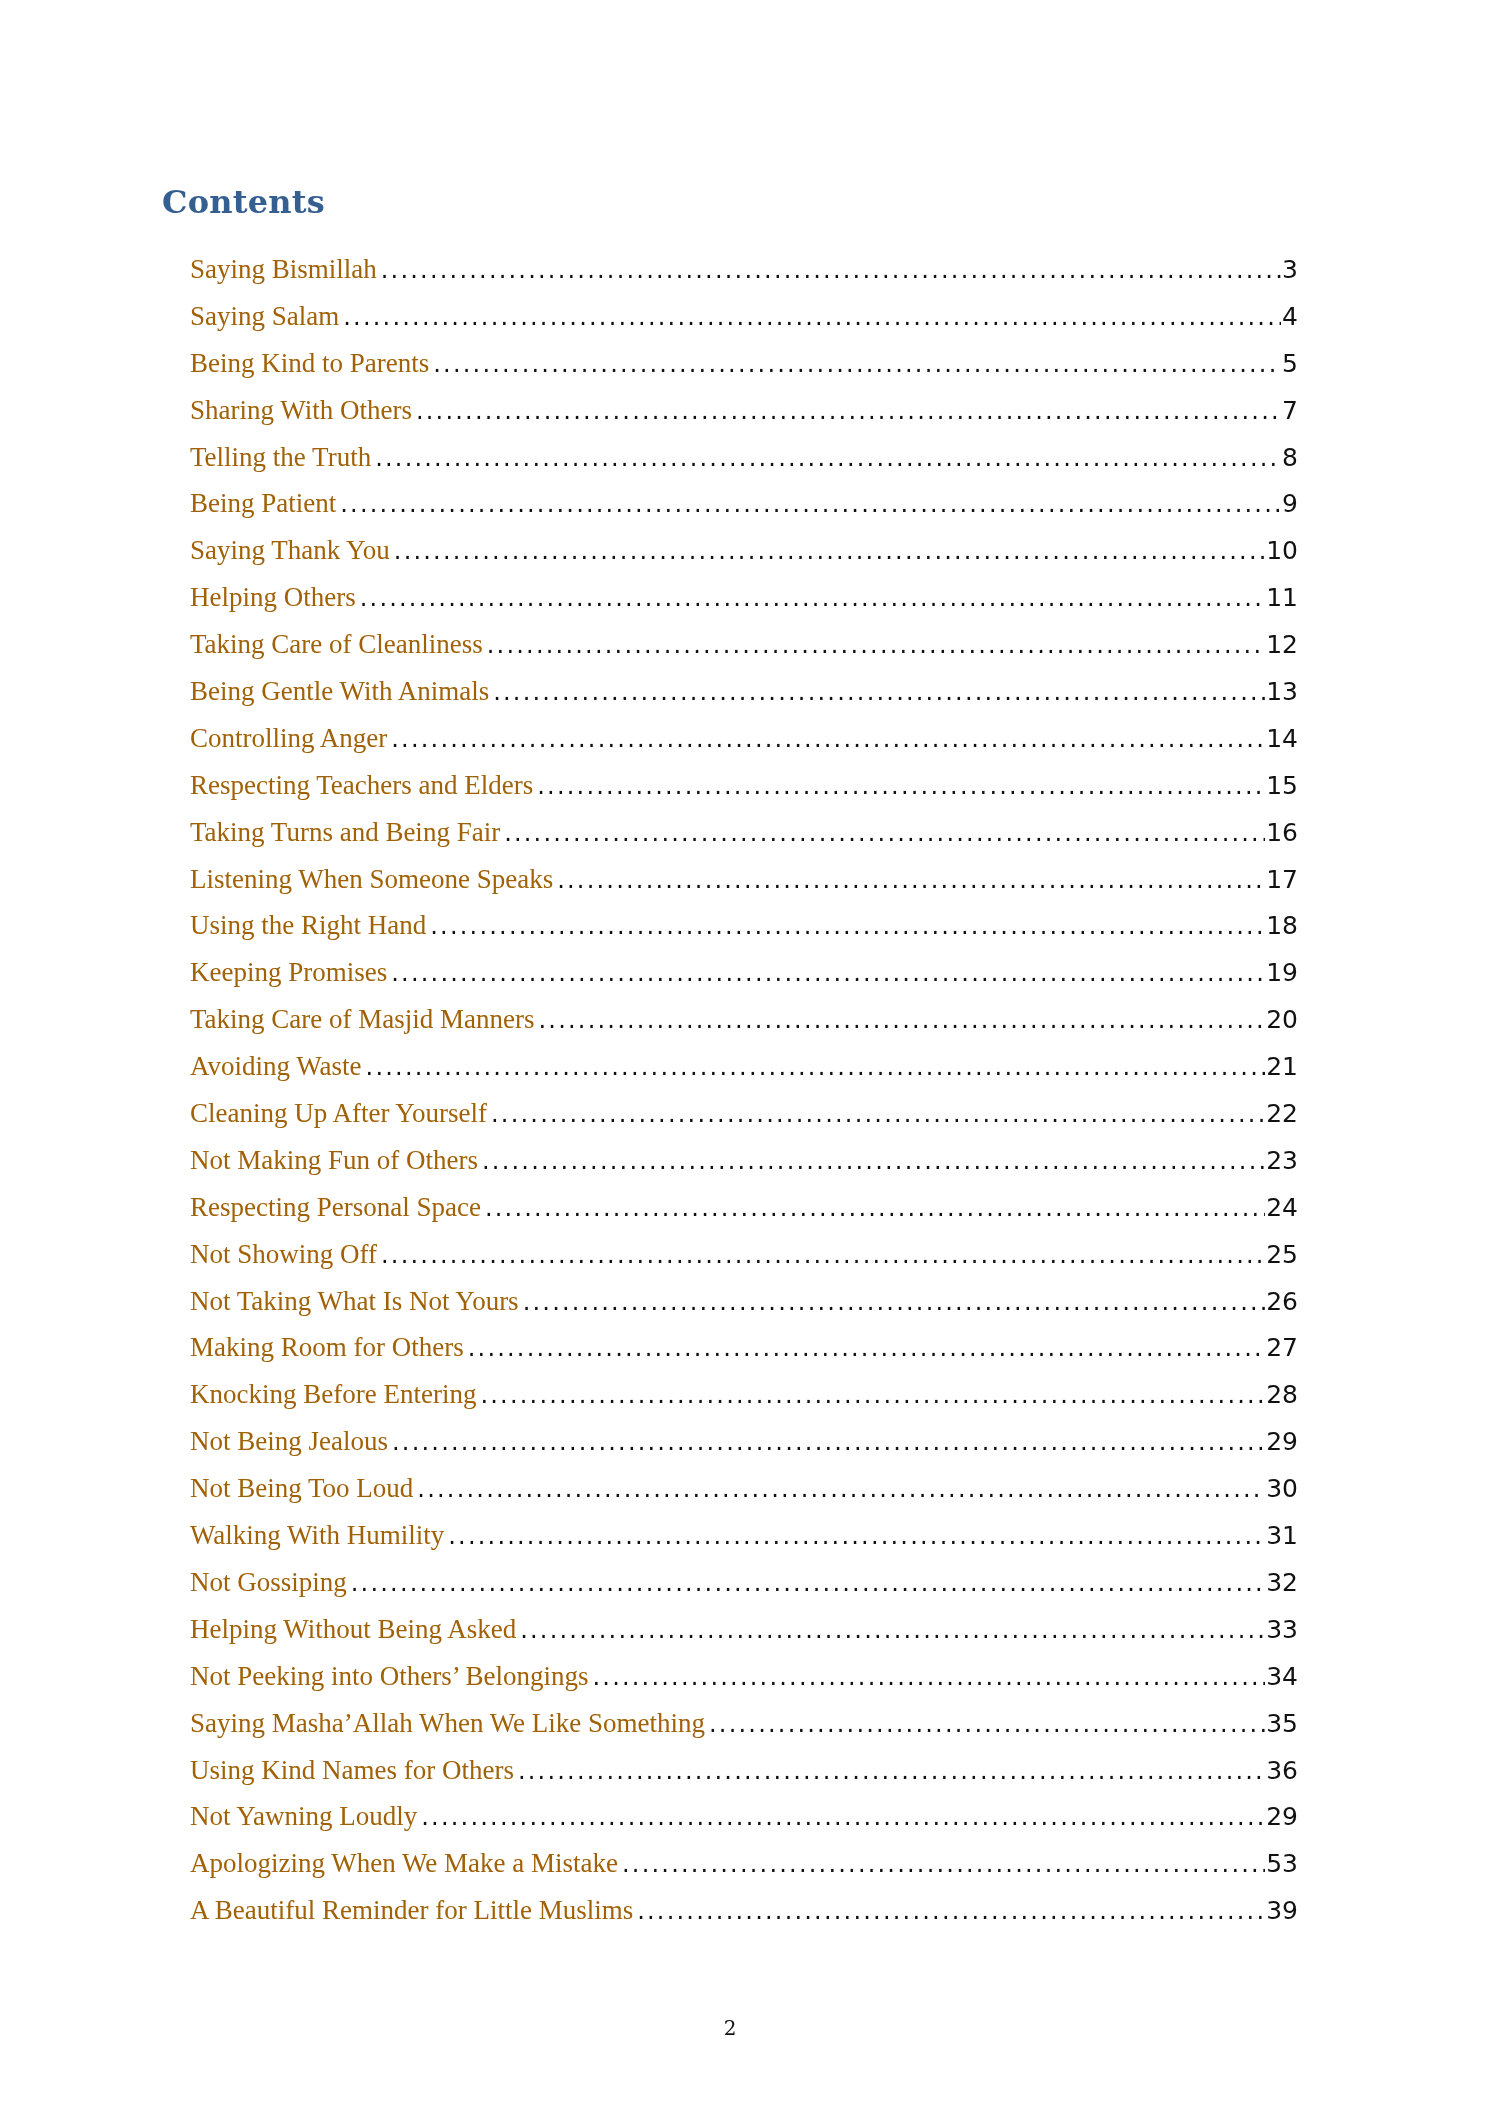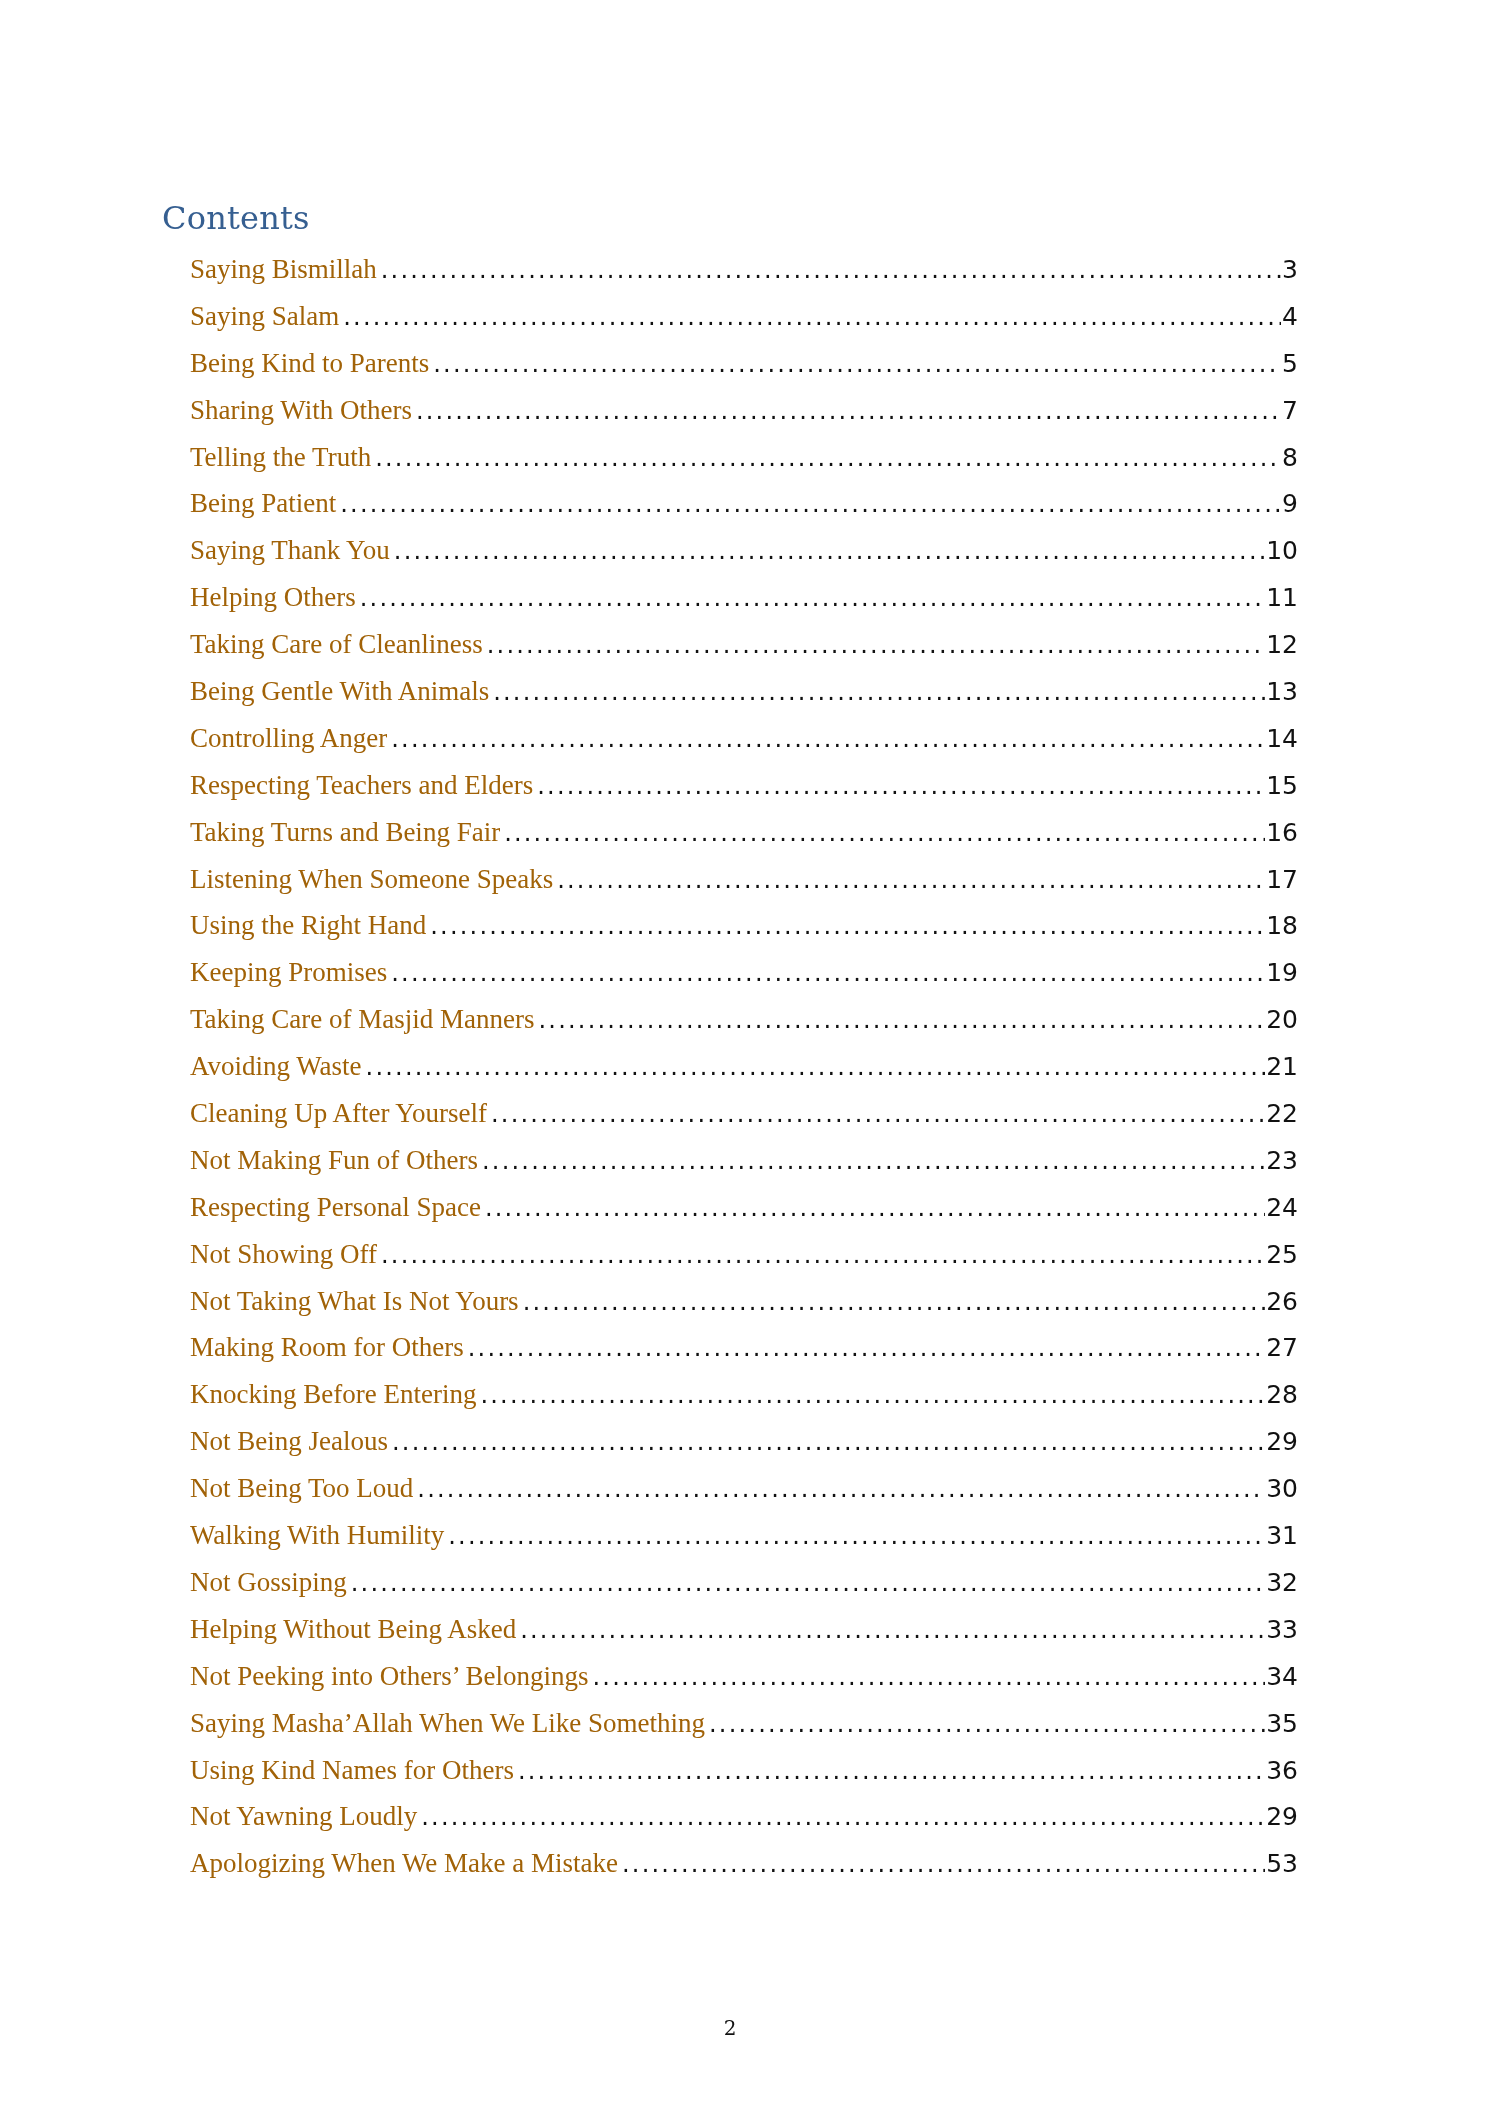--- a/index.html
+++ b/index.html
@@ -16,24 +16,24 @@
     .page {
       position: absolute;
       left: 0; top: 0;
       width: 1500px;
       height: 2119px;
       background: #ffffff;
     }
     .toc-title {
       position: absolute;
       left: 162px;
-      top: 196px;
+      top: 180px;
       margin: 0;
       font-family: "DejaVu Serif", serif;
-      font-weight: normal;
+      font-weight: bold;
       font-size: 32px;
       line-height: 44px;
       color: #365F91;
       letter-spacing: 0.2px;
     }
     .toc-list {
       position: absolute;
       left: 190px;
       top: 246px;
       width: 1108px;
@@ -263,16 +263,21 @@
       <li class="toc-entry">
         <span class="toc-entry-title">Not Yawning Loudly</span>
         <span class="toc-leader"></span>
         <span class="toc-page">29</span>
       </li>
       <li class="toc-entry">
         <span class="toc-entry-title">Apologizing When We Make a Mistake</span>
         <span class="toc-leader"></span>
         <span class="toc-page">53</span>
       </li>
+      <li class="toc-entry">
+        <span class="toc-entry-title">A Beautiful Reminder for Little Muslims</span>
+        <span class="toc-leader"></span>
+        <span class="toc-page">39</span>
+      </li>
     </ul>
 
   <div class="page-number">2</div>
 </div>
 
 </body></html>

